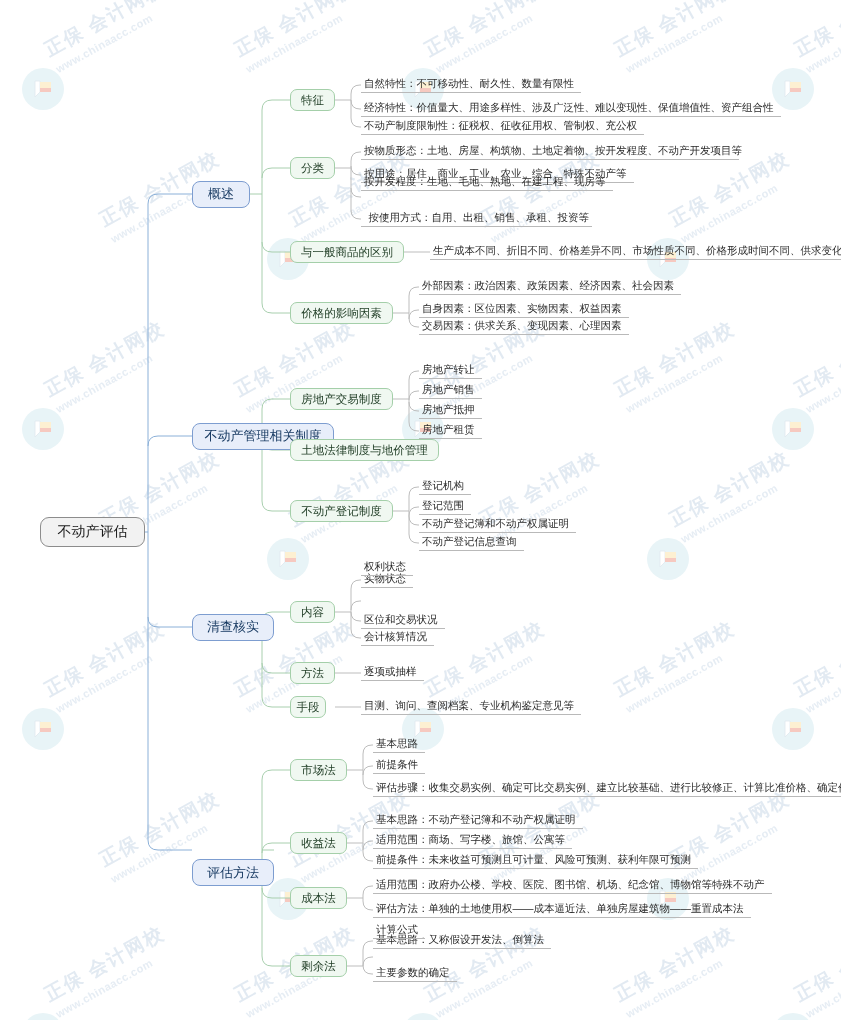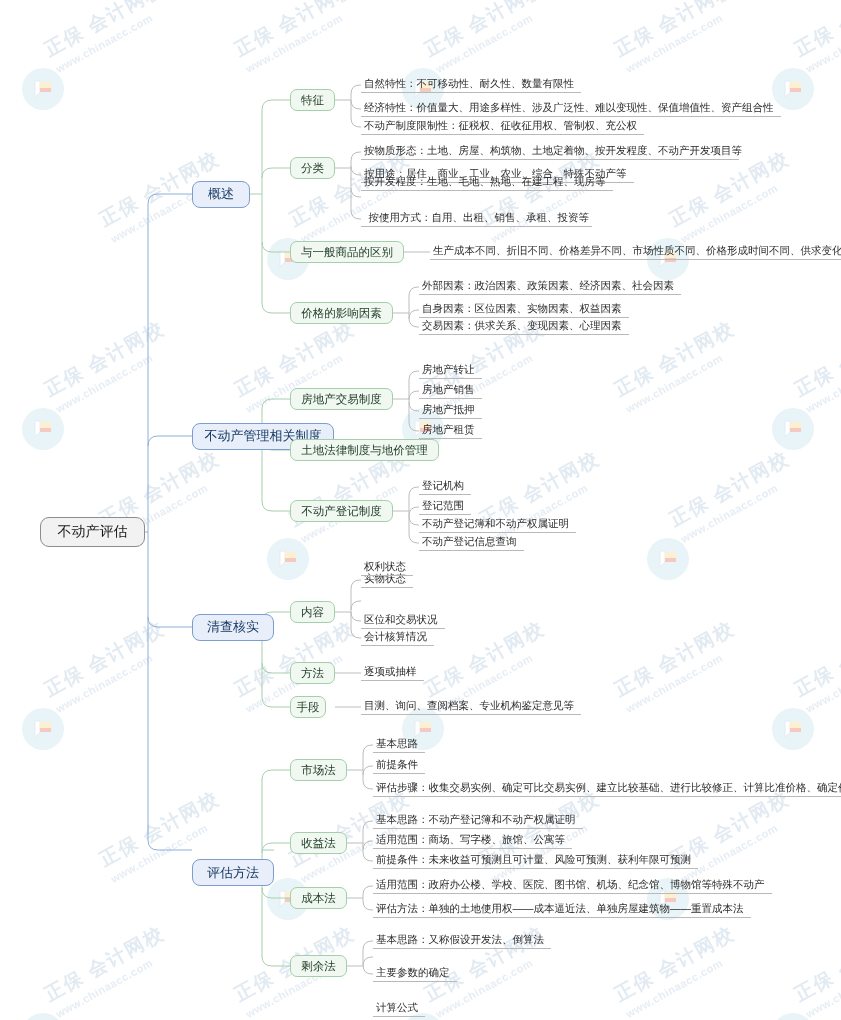--- a/index.html
+++ b/index.html
@@ -575,21 +575,21 @@
       </div>
       <div class="node n-leaf" style="left: 373px; top: 902px; width: 378px; height: 16px;">
         <span>评估方法：单独的土地使用权——成本逼近法、单独房屋建筑物——重置成本法</span>
       </div>
       <div class="node n-l3" style="left: 290px; top: 955px; width: 57px; height: 22px;">
         <span>剩余法</span>
       </div>
       <div class="node n-leaf" style="left: 373px; top: 933px; width: 178px; height: 16px;">
         <span>基本思路：又称假设开发法、倒算法</span>
       </div>
-      <div class="node n-leaf" style="left: 373px; top: 1001px; width: 52px; height: 16px; align-items: flex-end;">
+      <div class="node n-leaf" style="left: 373px; top: 923px; width: 52px; height: 16px; align-items: flex-end;">
         <span>计算公式</span>
       </div>
       <div class="node n-leaf" style="left: 373px; top: 966px; width: 84px; height: 16px;">
         <span>主要参数的确定</span>
       </div>
     </div>
 
 </div>
 
 </body></html>

